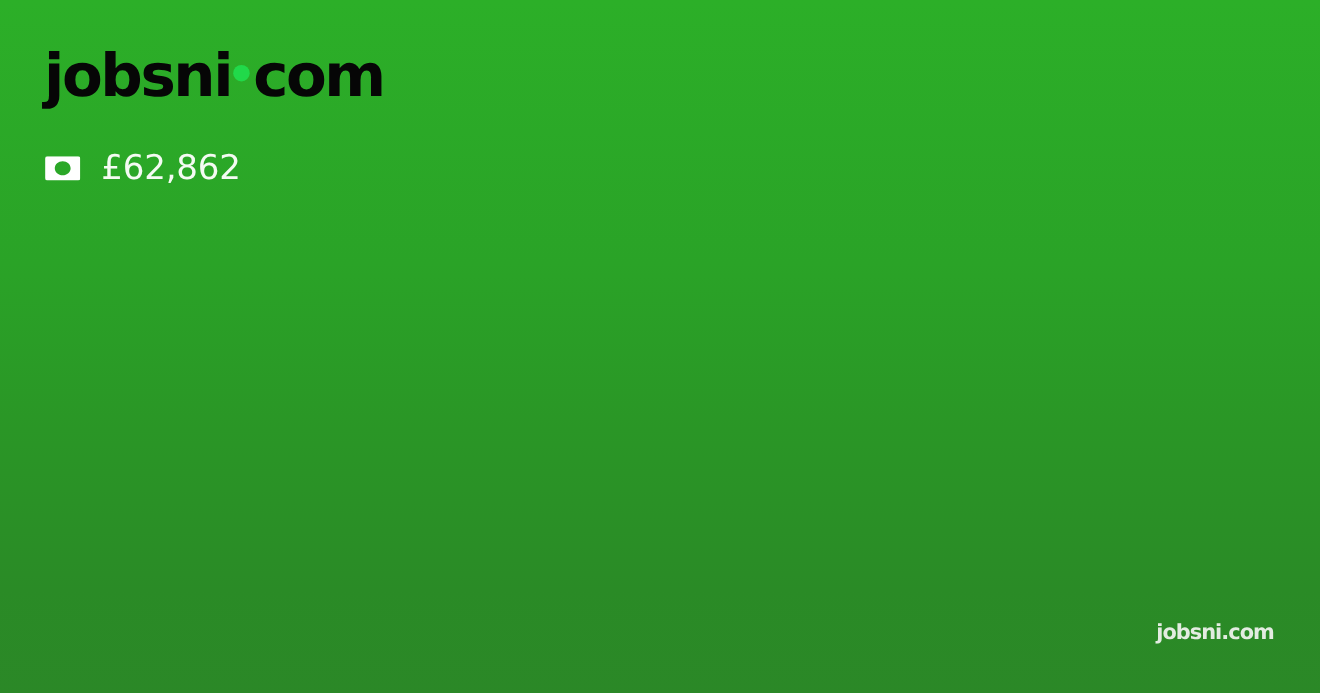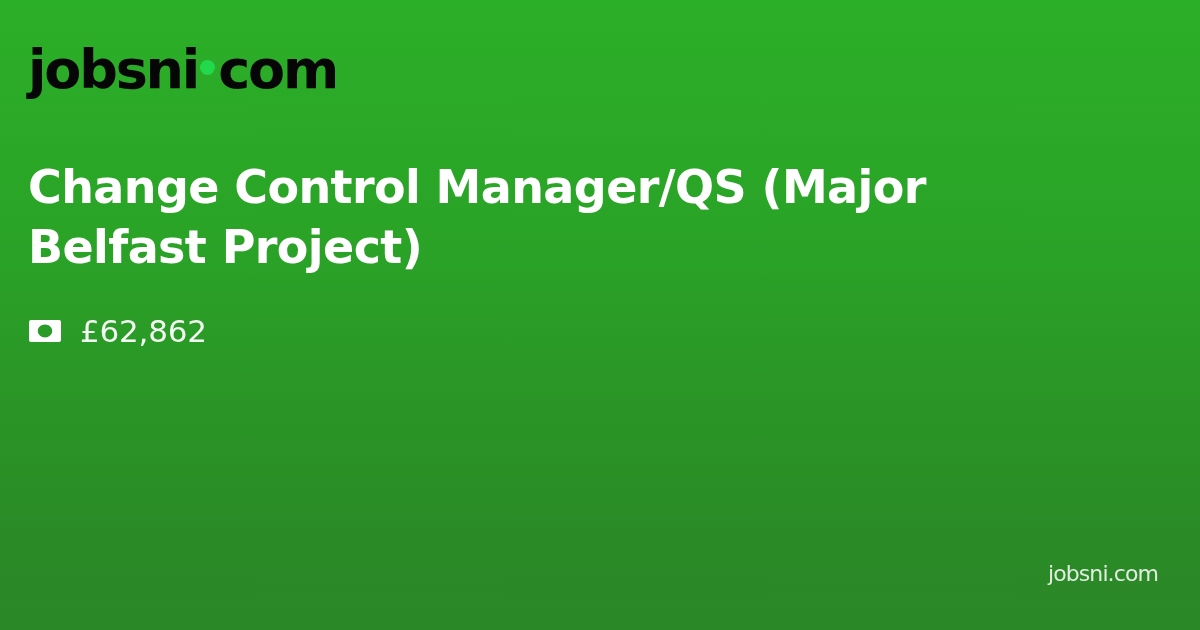--- a/index.html
+++ b/index.html
@@ -13,21 +13,21 @@
     overflow: hidden;
     font-family: "Liberation Sans", "DejaVu Sans", sans-serif;
     background: #2CAF28;
   }
 
   .card {
     position: relative;
     box-sizing: border-box;
     width: 1200px;
     height: 630px;
-    padding: 38px 40px 0 28px;
+    padding: 38px 40px 0 40px;
     background: linear-gradient(180deg, #2CAF28 0%, #2AA327 38%, #2A9626 62%, #2A8B26 85%, #2B8827 100%);
     overflow: hidden;
   }
 
   
   .brand {
     display: block;
     height: 62px;
     line-height: 62px;
     white-space: nowrap;
@@ -98,37 +98,36 @@
     color: #f4fbf3;
     white-space: nowrap;
   }
 
   
   .watermark {
     position: absolute;
     right: 42px;
     bottom: 44px;
     font-family: "DejaVu Sans", "Liberation Sans", sans-serif;
-    font-size: 22px;
-    font-weight: 400;
+    font-size: 19px;
+    font-weight: 700;
     letter-spacing: -0.9px;
     color: #e3ece1;
     white-space: nowrap;
   }
 </style>
 </head>
 <body>
 
 <div class="card">
 
   <div class="brand">
     <span class="brand-text">jobsni</span><span class="brand-dot"></span><span class="brand-text">com</span>
   </div>
 
-  <h1 class="job-title">Change Control Manager/QS (Major Belfast Project)</h1>
 
   <ul class="meta-list">
 
 
 
     <li class="meta-row">
       <span class="meta-icon">
         <svg width="32" height="22" viewBox="0 0 32 22" aria-hidden="true">
           <path d="M2 0h28a2 2 0 0 1 2 2v18a2 2 0 0 1-2 2H2a2 2 0 0 1-2-2V2a2 2 0 0 1 2-2zm14 4.6c-4 0-7.2 2.9-7.2 6.4s3.2 6.4 7.2 6.4 7.2-2.9 7.2-6.4S20 4.6 16 4.6z"></path>
         </svg>

